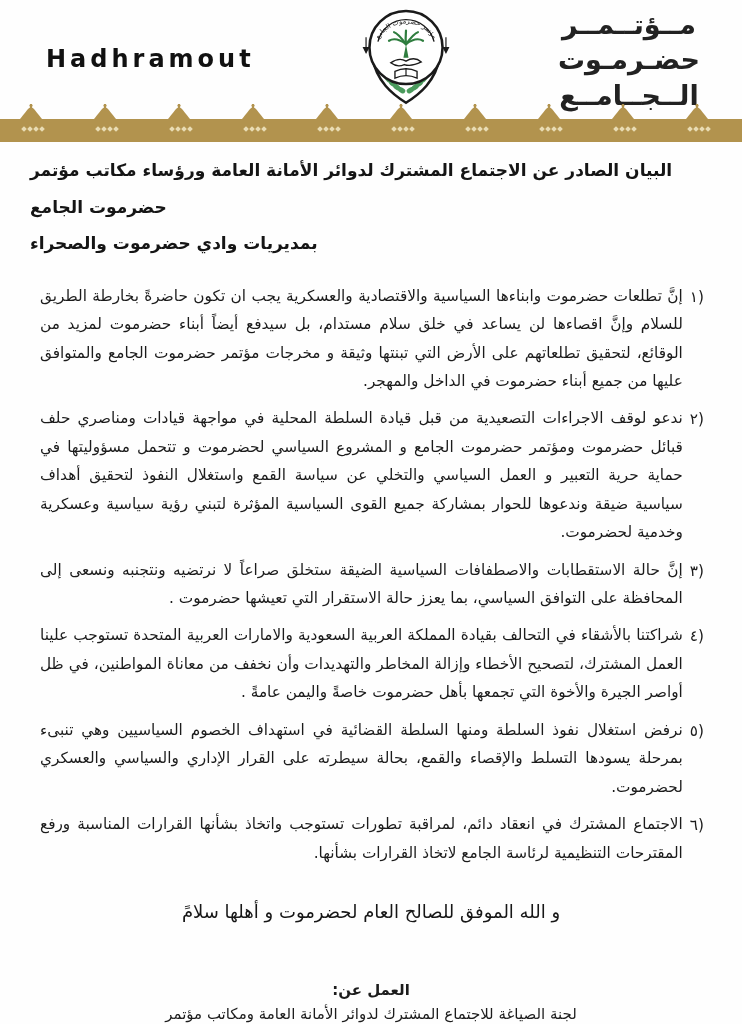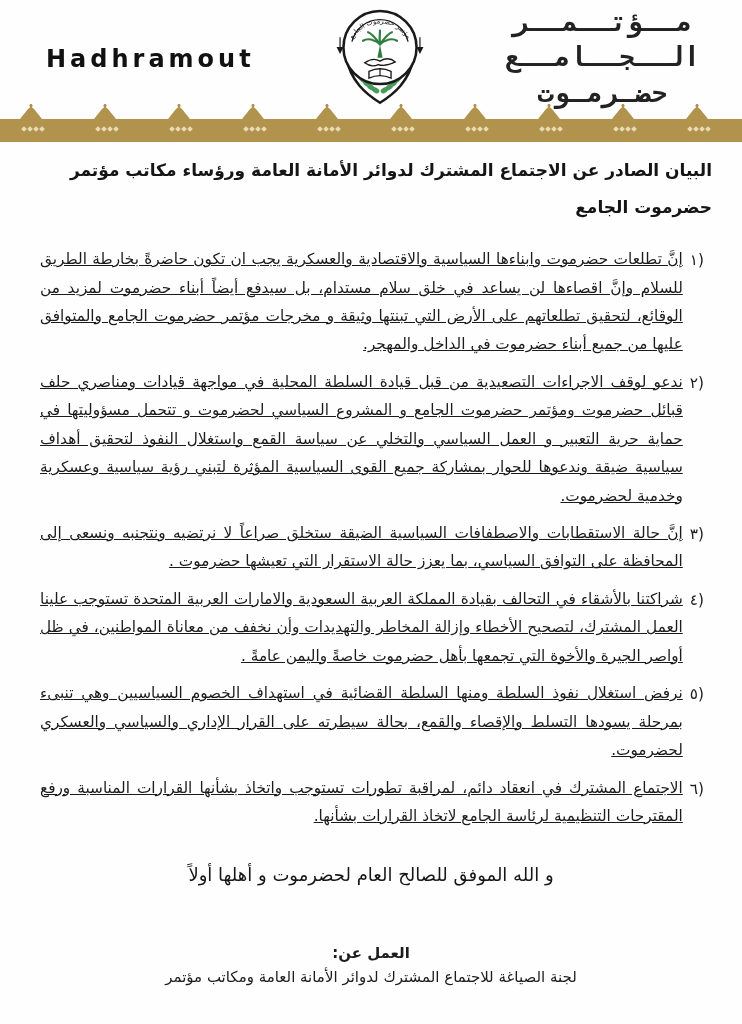--- a/index.html
+++ b/index.html
@@ -14,39 +14,39 @@
     padding:10px 42px 0 46px;height:110px;box-sizing:border-box;
   }
   .eng-title{
     font-weight:bold;font-size:24px;line-height:1.32;letter-spacing:4px;
     color:#111;white-space:nowrap;
   }
   .eng-title span{display:block;}
   .logo-wrap{flex:0 0 auto;margin-top:2px;}
   .ar-logotype{
     direction:rtl;text-align:center;font-weight:bold;font-size:27px;
-    line-height:1.3;color:#222;white-space:nowrap;font-family:Liberation Mono, monospace;
+    line-height:1.3;color:#222;white-space:nowrap;
   }
   .ar-logotype span{display:block;}
   
   .band{display:block;width:742px;height:38px;margin-top:-6px;}
   
   .doc-title{
-    direction:rtl;text-align:right;font-weight:bold;font-size:17px;
+    direction:rtl;text-align:left;font-weight:bold;font-size:17px;
     line-height:2.15;margin:10px 30px 0 30px;color:#151515;
   }
   .doc-title span{display:block;}
   
   .items{
     direction:rtl;margin:20px 38px 0 40px;display:flex;
     flex-direction:column;gap:9px;
   }
   .item{display:flex;gap:7px;font-size:15.3px;line-height:1.86;color:#1b1b1b;}
   .item-num{flex:0 0 auto;direction:ltr;unicode-bidi:bidi-override;padding-top:1px;}
-  .item-text{flex:1;text-align:justify;text-decoration:underline;}
+  .item-text{flex:1;text-align:justify;}
   
   .closing{
     direction:rtl;text-align:center;margin-top:34px;font-size:18px;
     color:#161616;letter-spacing:.5px;
   }
   
   .footer{direction:rtl;text-align:center;margin-top:56px;font-size:15px;line-height:1.6;}
   .issued-label{font-weight:bold;display:block;}
   .issued-line{display:block;}
 </style>
@@ -98,22 +98,22 @@
 
         <g>
           <path d="M47 78 Q60 72 73 78 L73 86 Q60 80 47 86 Z" fill="#ffffff" stroke="#1a1a1a" stroke-width="1.6"></path>
           <path d="M60 74 L60 83" stroke="#1a1a1a" stroke-width="1.4"></path>
         </g>
       </svg>
     </div>
 
     <div class="ar-logotype">
       <span>مــؤتــمــر</span>
+      <span>حضـرمـوت</span>
       <span>الــجــامــع</span>
-      <span>حضـرمـوت</span>
     </div>
   </div>
 
   <svg class="band" viewBox="0 0 742 38" preserveAspectRatio="none">
     <defs>
       <pattern id="bandpat" width="74" height="38" patternUnits="userSpaceOnUse">
 
         <path d="M20 15 L28 5 Q31 1.5 34 5 L42 15 Z" fill="#b2934e"></path>
         <rect x="30" y="0" width="2" height="5" fill="#b2934e"></rect>
         <circle cx="31" cy="1.6" r="1.6" fill="#b2934e"></circle>
@@ -125,20 +125,21 @@
           <rect x="40" y="23" width="4" height="4" transform="rotate(45 42 25)"></rect>
         </g>
       </pattern>
     </defs>
     <rect x="0" y="15" width="742" height="23" fill="#b2934e"></rect>
     <rect x="0" y="0" width="742" height="38" fill="url(#bandpat)"></rect>
   </svg>
 
   <div class="doc-title">
     <span>البيان الصادر عن الاجتماع المشترك لدوائر الأمانة العامة ورؤساء مكاتب مؤتمر حضرموت الجامع</span>
+    <span>بمديريات وادي حضرموت والصحراء</span>
   </div>
 
   <div class="items">
     <div class="item">
       <span class="item-num">١)</span>
       <span class="item-text">إنَّ تطلعات حضرموت وابناءها السياسية والاقتصادية والعسكرية يجب ان تكون حاضرةً بخارطة الطريق للسلام وإنَّ اقصاءها لن يساعد في خلق سلام مستدام، بل سيدفع أيضاً أبناء حضرموت لمزيد من الوقائع، لتحقيق تطلعاتهم على الأرض التي تبنتها وثيقة و مخرجات مؤتمر حضرموت الجامع والمتوافق عليها من جميع أبناء حضرموت في الداخل والمهجر.</span>
     </div>
     <div class="item">
       <span class="item-num">٢)</span>
       <span class="item-text">ندعو لوقف الاجراءات التصعيدية من قبل قيادة السلطة المحلية في مواجهة قيادات ومناصري حلف قبائل حضرموت ومؤتمر حضرموت الجامع و المشروع السياسي لحضرموت و تتحمل مسؤوليتها في حماية حرية التعبير و العمل السياسي والتخلي عن سياسة القمع واستغلال النفوذ لتحقيق أهداف سياسية ضيقة وندعوها للحوار بمشاركة جميع القوى السياسية المؤثرة لتبني رؤية سياسية وعسكرية وخدمية لحضرموت.</span>
@@ -154,21 +155,21 @@
     <div class="item">
       <span class="item-num">٥)</span>
       <span class="item-text">نرفض استغلال نفوذ السلطة ومنها السلطة القضائية في استهداف الخصوم السياسيين وهي تنبىء بمرحلة يسودها التسلط والإقصاء والقمع، بحالة سيطرته على القرار الإداري والسياسي والعسكري لحضرموت.</span>
     </div>
     <div class="item">
       <span class="item-num">٦)</span>
       <span class="item-text">الاجتماع المشترك في انعقاد دائم، لمراقبة تطورات تستوجب واتخاذ بشأنها القرارات المناسبة ورفع المقترحات التنظيمية لرئاسة الجامع لاتخاذ القرارات بشأنها.</span>
     </div>
   </div>
 
-  <div class="closing">و الله الموفق للصالح العام لحضرموت و أهلها أولاً</div>
+  <div class="closing">و الله الموفق للصالح العام لحضرموت و أهلها سلامً</div>
 
   <div class="footer">
     <span class="issued-label">العمل عن:</span>
     <span class="issued-line">لجنة الصياغة للاجتماع المشترك لدوائر الأمانة العامة ومكاتب مؤتمر</span>
 
   </div>
 
 </div>
 
 </body></html>

